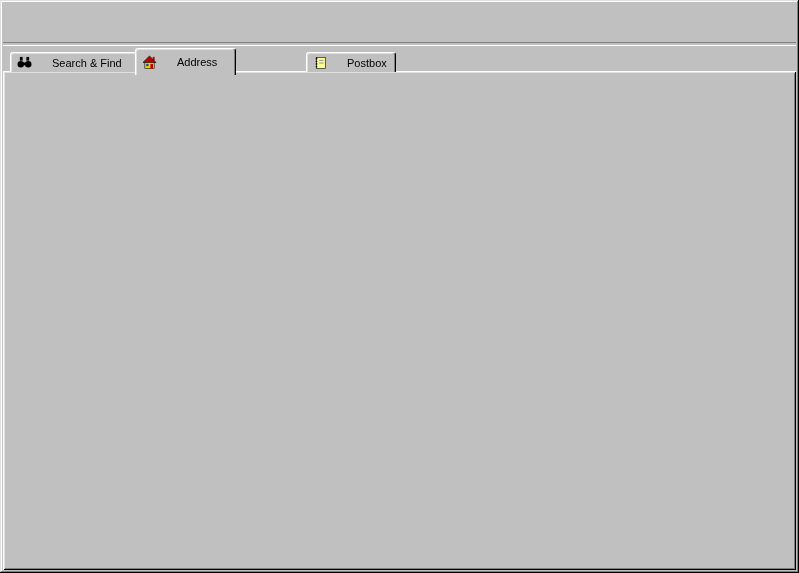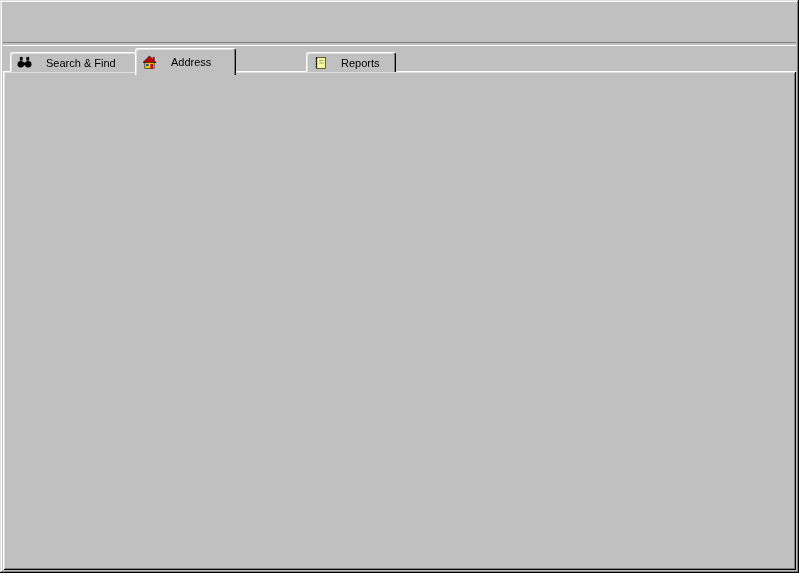--- a/index.html
+++ b/index.html
@@ -20,21 +20,21 @@
   .glyph-x::before{transform:rotate(45deg);} .glyph-x::after{transform:rotate(-45deg);}
   .menubar{position:absolute;left:3px;top:23px;right:3px;height:18px;display:flex;align-items:center;}
   .menu-item{padding:2px 9px 2px 7px;}
   .accel{text-decoration:underline;}
   .menu-sep{position:absolute;left:3px;top:42px;right:3px;height:2px;border-top:1px solid #808080;border-bottom:1px solid #fff;}
   .panel{position:absolute;left:3px;top:71px;width:793px;height:499px;background:#c0c0c0;z-index:1;
     box-shadow:inset 1px 1px 0 #fff,inset -1px -1px 0 #000,inset 2px 2px 0 #dfdfdf,inset -2px -2px 0 #808080;}
   .tab{position:absolute;background:#c0c0c0;border-radius:3px 3px 0 0;
     border-top:1px solid #fff;border-left:1px solid #fff;border-right:1px solid #000;
     box-shadow:inset -1px 0 0 #808080,inset 1px 1px 0 #dfdfdf;
-    display:flex;align-items:center;gap:14px;padding:0 6px;z-index:2;}
+    display:flex;align-items:center;gap:20px;padding:0 6px;z-index:2;}
   .tab.active{z-index:4;}
   .tab svg{flex:0 0 auto;}
   .lbl{position:absolute;white-space:nowrap;}
   .hd{font-weight:bold;}
   .field{position:absolute;height:19px;background:#fff;border:1px solid;border-color:#808080 #fff #fff #808080;
     box-shadow:inset 1px 1px 0 #000,inset -1px -1px 0 #dfdfdf;padding:0 3px;
     font-family:"Liberation Sans",sans-serif;font-size:11px;color:#000;outline:none;}
   .field.ro{background:#c0c0c0;}
   .dropdown{position:absolute;height:19px;background:#fff;border:1px solid;border-color:#808080 #fff #fff #808080;
     box-shadow:inset 1px 1px 0 #000,inset -1px -1px 0 #dfdfdf;display:flex;align-items:center;padding-left:4px;}
@@ -92,21 +92,21 @@
   <div class="tab" style="left:306px;top:52px;width:76px;height:19px;">
     <svg width="14" height="14" viewBox="0 0 16 16">
       <rect x="4" y="1.5" width="10" height="13" fill="#ffff99" stroke="#000" stroke-width="0.7"></rect>
       <circle cx="4" cy="3" r="1" fill="#000"></circle>
         <circle cx="4" cy="6" r="1" fill="#000"></circle>
       <circle cx="4" cy="9" r="1" fill="#000"></circle>
         <circle cx="4" cy="12" r="1" fill="#000"></circle>
       <line x1="7" y1="5" x2="12" y2="5" stroke="#808080"></line>
         <line x1="7" y1="8" x2="12" y2="8" stroke="#808080"></line>
     </svg>
-    <span>Reports</span>
+    <span>Postbox</span>
   </div>
 
   <div class="panel"></div>
 
   <span class="lbl" style="left:20px;top:95px;">Owner:</span>
   <input class="field ro" style="left: 85px; top: 90px; width: 100px;" readonly="" value="Administrator">
   <span class="lbl" style="left:196px;top:95px;">created:</span>
   <input class="field ro" style="left: 237px; top: 90px; width: 102px;" readonly="" value="2000-05-19">
   <span class="lbl" style="left:352px;top:95px;">changed:</span>
   <input class="field ro" style="left: 396px; top: 90px; width: 108px;" readonly="" value="2000-10-15">

